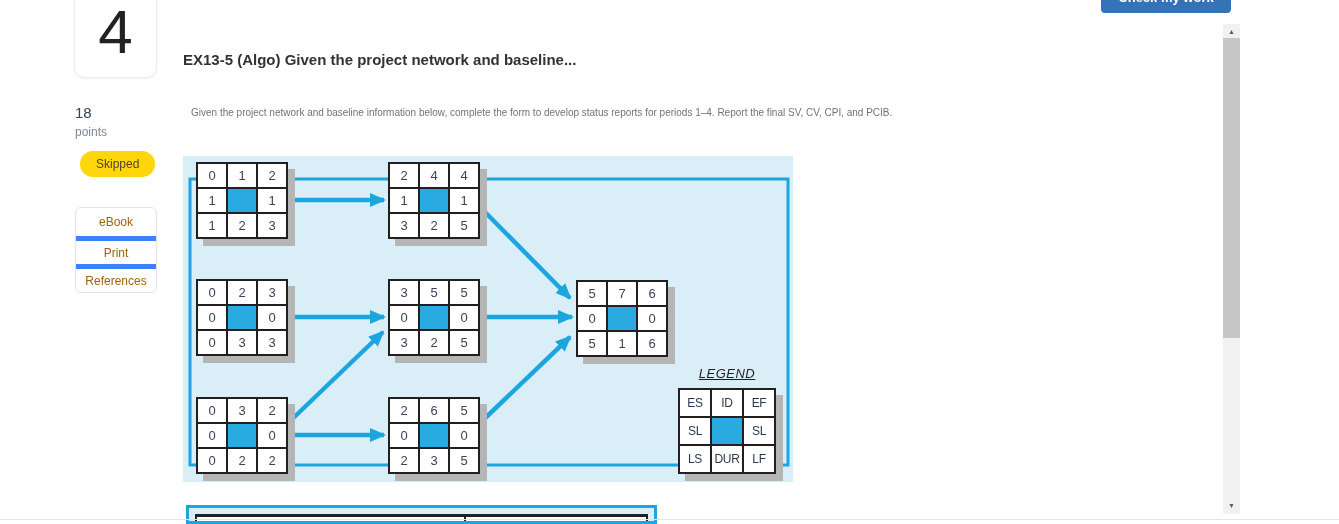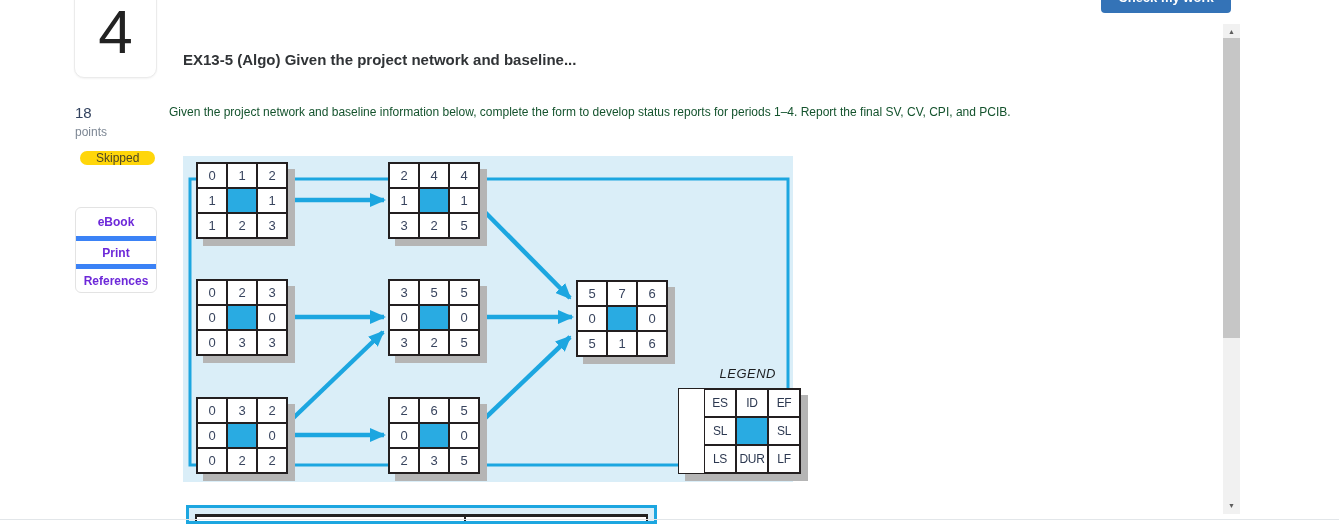--- a/index.html
+++ b/index.html
@@ -15,58 +15,58 @@
   .abs{position:absolute;}
 
   
   .question-card{left:74px;top:-14px;width:83px;height:92px;background:#fff;
     border:1px solid #ebebeb;border-radius:10px;display:flex;align-items:center;
     justify-content:center;box-shadow:0 1px 2px rgba(0,0,0,.05);}
   .question-card .num{font-size:62px;font-weight:500;color:#222;line-height:1;}
   .points-block{left:75px;top:104px;}
   .points-block .val{font-size:15px;color:#32425e;}
   .points-block .lbl{font-size:12px;color:#7d8794;margin-top:4px;}
-  .badge{left:80px;top:151px;height:14px;padding:0 16px;border-radius:14px;
+  .badge{left:80px;top:151px;height:26px;padding:0 16px;border-radius:14px;
     background:#ffd60a;color:#4c4526;font-size:12px;display:flex;align-items:center;}
   .links-box{left:75px;top:207px;width:82px;background:#fff;border:1px solid #e3e3e3;
     border-radius:6px;overflow:hidden;}
   .links-box .link-row{height:28px;display:flex;align-items:center;justify-content:center;
-    font-size:12px;color:#6d28d9;cursor:pointer;font-weight:bold;}
+    font-size:12px;color:#a16207;cursor:pointer;}
   .links-box .link-row + .link-row{border-top:5px solid #3b82f6;}
 
   
   .check-btn{left:1101px;top:-19px;width:130px;height:32px;background:#3473b7;
     border:none;border-radius:4px;color:#fff;font-weight:bold;font-size:13px;
     display:flex;align-items:center;justify-content:center;cursor:pointer;}
   .scroll-track{left:1223px;top:24px;width:17px;height:490px;background:#f1f1f1;}
   .scroll-btn{position:absolute;left:0;width:17px;height:14px;display:flex;
     align-items:center;justify-content:center;font-size:7px;color:#5d5d5d;cursor:pointer;}
   .scroll-btn.up{top:0;}
   .scroll-btn.down{bottom:2px;}
   .scroll-thumb{position:absolute;left:0;top:14px;width:17px;height:300px;background:#c6c6c6;}
   .bottom-line{left:0;top:519px;width:1339px;height:1px;background:#e2e6e9;}
 
   
   .page-title{left:183px;top:51px;font-size:15px;font-weight:bold;color:#303336;}
-  .instructions{left:169px;top:102px;width:916px;font-size:12px;color:#14532d;
+  .instructions{left:191px;top:102px;width:916px;font-size:10px;color:#737373;
     line-height:21px;}
 
   
   .diagram{left:183px;top:156px;width:610px;height:326px;background:var(--diagram-bg);}
   .diagram svg{position:absolute;left:0;top:0;z-index:1;}
   .node{position:absolute;z-index:2;display:grid;grid-template-columns:repeat(3,30px);
     grid-auto-rows:25px;border:1px solid var(--node-border);background:#fff;
     box-shadow:7px 7px 0 var(--node-shadow);}
   .node .cell{border:1px solid var(--node-border);display:flex;align-items:center;
     justify-content:center;font-size:13px;color:#38445e;background:#fff;}
   .node .cell.center{background:var(--cell-blue);}
-  .node.legend{grid-template-columns:repeat(3,32px);grid-auto-rows:28px;padding-left:25px;}
+  .node.legend{grid-template-columns:repeat(3,32px);grid-auto-rows:28px;}
   .node.legend .cell{font-size:12px;color:#2c3850;letter-spacing:-0.3px;}
-  .legend-title{left:495px;top:210px;width:98px;text-align:right;font-size:13px;
-    font-style:italic;color:#1d1f21;letter-spacing:0.5px;z-index:2;}
+  .legend-title{left:495px;top:210px;width:98px;text-align:center;font-size:13px;
+    font-style:italic;color:#1d1f21;letter-spacing:0.5px;z-index:2;text-decoration:underline;}
 
   
   .baseline-preview{left:186px;top:505px;width:471px;height:19px;background:var(--diagram-bg);
     border:3px solid var(--accent);overflow:hidden;}
   .baseline-preview .inner{position:absolute;left:6px;right:6px;top:6px;height:30px;
     background:#fff;border:2px solid #222;border-top-width:3px;}
   .baseline-preview .divider{position:absolute;left:275px;top:6px;width:2px;height:13px;background:#222;}
 </style>
 </head>
 <body>

